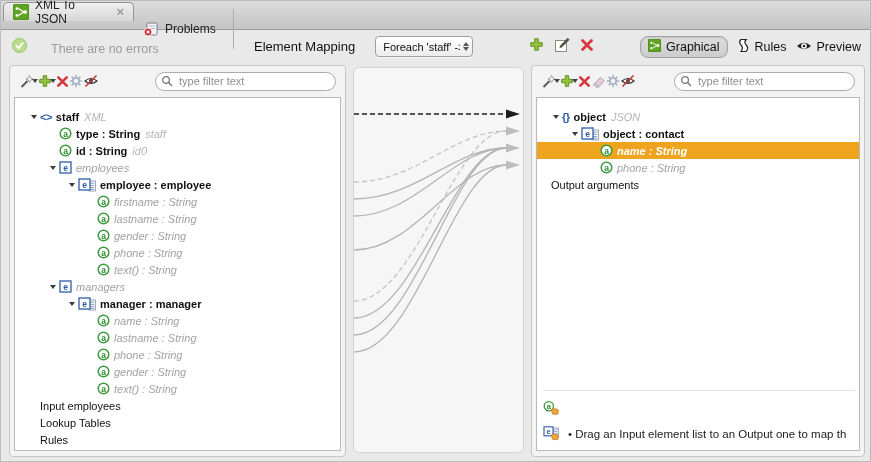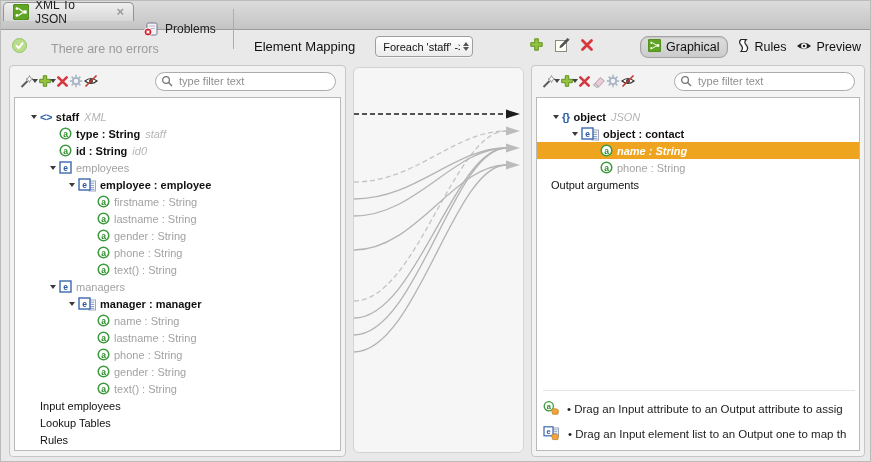--- a/index.html
+++ b/index.html
@@ -35,21 +35,21 @@
   .ptool .ic{display:flex;align-items:center}
   .caret{display:block;width:0;height:0;border-left:3px solid transparent;border-right:3px solid transparent;border-top:4px solid #444;margin-left:-2px}
   .filterwrap{position:relative;margin-left:auto;flex:none}
   .filterwrap svg{position:absolute;left:6px;top:4px}
   .filter{width:181px;height:19px;border:1px solid #ababab;border-radius:10px;background:#fff;padding:0 8px 0 23px;font-size:11px;color:#333;box-sizing:border-box;font-family:"Liberation Sans",sans-serif;outline:none}
   .filter::placeholder{color:#8f8f8f}
   .list{position:absolute;left:4px;right:4px;top:31px;bottom:5px;background:#fff;border:1px solid #b9b9b9;overflow:hidden;padding-top:10px;box-sizing:border-box}
   .row{display:flex;align-items:center;height:17px;font-size:11px;color:#111;white-space:nowrap}
   .row .pad{flex:none}
   .row.bold .lbl{font-weight:bold}
-  .row.muted .lbl{color:#a2a2a2;}
+  .row.muted .lbl{color:#a2a2a2;font-style:italic}
   .row.sel{background:#efa41f}
   .row.sel .lbl{color:#fff;font-weight:bold;font-style:italic}
   .lbl{flex:none}
   .sfx{color:#b5b5b5;font-style:italic;margin-left:5px}
   .sfx:empty{display:none}
   .exp{width:13px;flex:none;display:flex;justify-content:center}
   .exp::before{content:'';border-top:4px solid #3a3a3a;border-left:3.5px solid transparent;border-right:3.5px solid transparent;margin-top:1px}
   .noexp{width:13px;flex:none}
   .ric{flex:none;margin-right:4px;display:flex;align-items:center}
   .tagic{color:#2b5fa8;font-weight:bold;font-size:11px;letter-spacing:-0.5px}
@@ -486,21 +486,20 @@
       <div class="list" id="right-list">
         <div class="help" id="help-area">
             <div class="helprow">
               <span class="ric">
                 <svg width="17" height="16">
                   <circle cx="5.8" cy="5.3" r="4.6" fill="#fff" stroke="#3c9b3c" stroke-width="1.3"></circle>
                   <text x="5.8" y="8" font-size="7.5" font-weight="bold" fill="#2e8b2e" text-anchor="middle" font-family="Liberation Sans">a</text>
                   <path d="M8.5 9.2 q0-1.4 1.5-1.4 h2.6 q2.4 0 2.9 1.8 l-0.6 3.6 h-5.2 z" fill="#f2a33c" stroke="#b87a1e" stroke-width="0.7"></path>
                 </svg>
               </span>
-              <span>• Drag an Input attribute to an Output attribute to assig</span>
             </div>
             <div class="helprow">
               <span class="ric">
                 <svg width="18" height="16">
                   <rect x="10" y="2" width="5.5" height="8" fill="#fff" stroke="#9aa7bd"></rect>
                   <path d="M11 3.8h3.5 M11 5.6h3.5 M11 7.4h3.5" stroke="#7c90b5" stroke-width="0.8"></path>
                   <rect x="1" y="0.8" width="9" height="9" fill="#fff" stroke="#3c68b0" stroke-width="1.2"></rect>
                   <text x="5.5" y="7.8" font-size="7.5" font-weight="bold" fill="#2f5aa0" text-anchor="middle" font-family="Liberation Sans">e</text>
                   <path d="M8.5 9.6 q0-1.4 1.5-1.4 h2.6 q2.4 0 2.9 1.8 l-0.6 3.6 h-5.2 z" fill="#f2a33c" stroke="#b87a1e" stroke-width="0.7"></path>
                 </svg>

